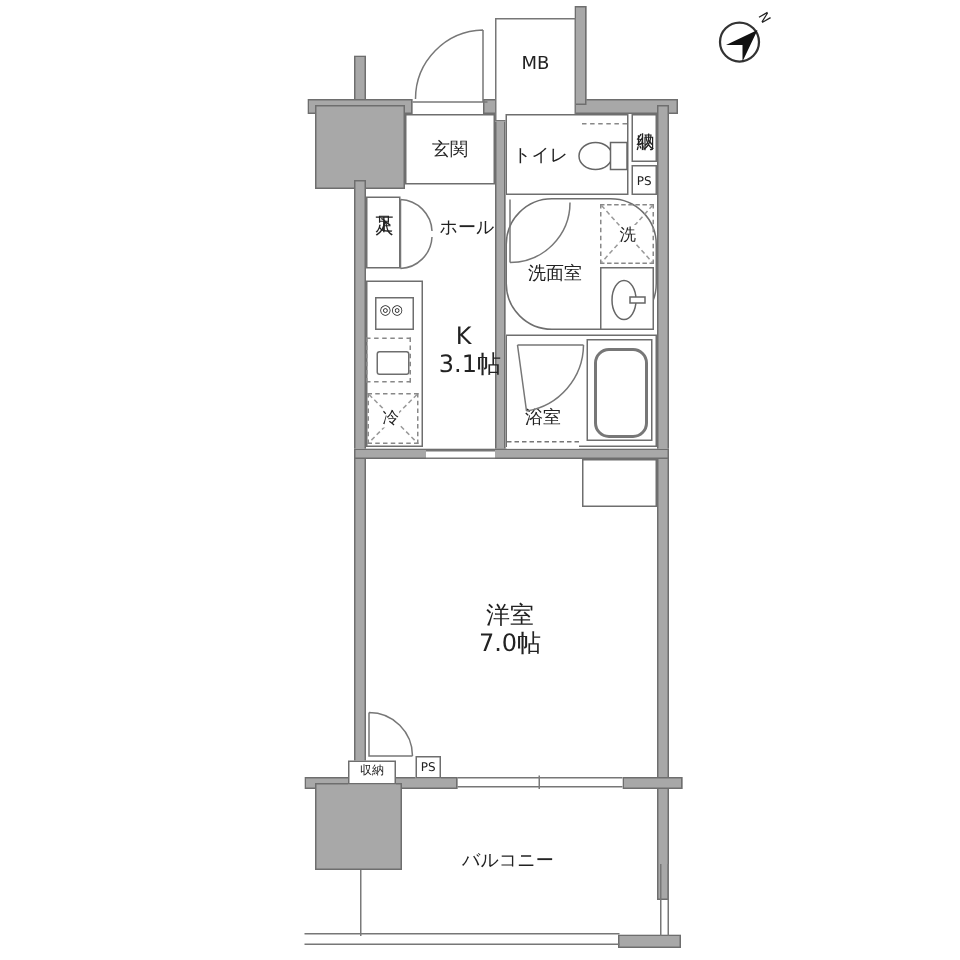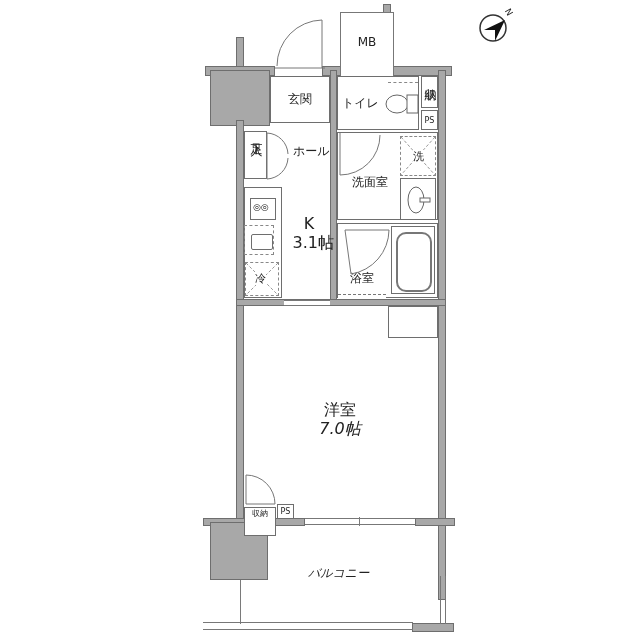--- a/index.html
+++ b/index.html
@@ -36,21 +36,21 @@
 
 <div class="wall" style="left:236px;top:299px;width:210px;height:7px;"></div>
 
 <div class="wall" style="left:203px;top:518px;width:102px;height:8px;"></div>
 <div class="wall" style="left:415px;top:518px;width:40px;height:8px;"></div>
 
 <div class="wall" style="left:210px;top:522px;width:58px;height:58px;"></div>
 
 <div class="wall" style="left:412px;top:623px;width:42px;height:9px;"></div>
 
-<div class="room" style="left:340px;top:12px;width:54px;height:69px;border-color:#777;">
+<div class="room" style="left:330px;top:12px;width:54px;height:69px;border-color:#777;">
   <span class="label" style="left:0;right:0;top:22px;">MB</span>
 </div>
 
 <svg style="left:275px;top:18px;" width="50" height="52">
   <path d="M47 2 L47 50 M47 2 A46 46 0 0 0 2 48" stroke="#777" stroke-width="1" fill="none"></path>
   <line x1="0" y1="50" x2="50" y2="50" stroke="#777"></line>
 </svg>
 
 <div class="room" style="left:270px;top:76px;width:60px;height:47px;">
   <span class="label" style="left:0;right:0;top:15px;">玄関</span>
@@ -76,21 +76,21 @@
 <div class="room" style="left:244px;top:131px;width:23px;height:48px;">
   <span class="label vert" style="left:4px;top:2px;">下足入</span>
 </div>
 
 <span class="label" style="left:293px;top:144px;">ホール</span>
 <svg style="left:266px;top:132px;" width="30" height="48">
   <path d="M1 1 L1 24 M1 1 A22 22 0 0 1 22 22" stroke="#777" fill="none"></path>
   <path d="M1 47 L1 24 M1 47 A22 22 0 0 0 22 26" stroke="#777" fill="none"></path>
 </svg>
 
-<div class="room" style="left:337px;top:132px;width:101px;height:88px;">
+<div class="room" style="left:337px;top:132px;width:101px;height:88px;border-radius:31px;">
   <span class="label" style="left:14px;top:42px;">洗面室</span>
 </div>
 <svg style="left:338px;top:133px;" width="44" height="44">
   <path d="M2 0 L2 42 M2 42 A40 40 0 0 0 42 2" stroke="#777" fill="none"></path>
 </svg>
 
 <div class="dash" style="left:400px;top:136px;width:36px;height:40px;">
   <svg style="left:0;top:0;" width="34" height="38">
     <line x1="0" y1="0" x2="34" y2="38" stroke="#999" stroke-dasharray="3,2"></line>
     <line x1="34" y1="0" x2="0" y2="38" stroke="#999" stroke-dasharray="3,2"></line>
@@ -138,42 +138,42 @@
 </div>
 <svg style="left:388px;top:338px;" width="50" height="28">
   <path d="M1 0 L1 26 L24 0" stroke="#777" fill="none"></path>
   <path d="M49 0 L49 26 L26 0" stroke="#777" fill="none"></path>
   <line x1="0" y1="0" x2="50" y2="0" stroke="#777"></line>
 </svg>
 
 <div class="room" style="left:244px;top:306px;width:194px;height:212px;border:none;"></div>
 <div class="room" style="left:388px;top:306px;width:50px;height:32px;background:transparent;"></div>
 <span class="label big" style="left:310px;top:400px;width:60px;">洋室</span>
-<span class="label big" style="left:306px;top:419px;width:68px;font-style:italic;">7.0帖</span>
+<span class="label big" style="left:306px;top:419px;width:68px;">7.0帖</span>
 
 <svg style="left:245px;top:474px;" width="32" height="32">
   <path d="M1 1 L1 30 L30 30 M1 1 A29 29 0 0 1 30 30" stroke="#777" fill="none"></path>
 </svg>
 
-<div class="room" style="left:244px;top:507px;width:32px;height:29px;">
+<div class="room" style="left:232px;top:507px;width:32px;height:16px;">
   <span class="label tiny" style="left:0;right:0;top:1px;">収納</span>
 </div>
 <div class="room" style="left:277px;top:504px;width:17px;height:15px;">
   <span class="label tiny" style="left:0;right:0;top:2px;">PS</span>
 </div>
 
 <div class="abs" style="left:305px;top:518px;width:110px;height:7px;border-top:1px solid #777;border-bottom:1px solid #777;box-sizing:border-box;">
   <div class="thin" style="left:54px;top:-2px;width:1px;height:9px;"></div>
 </div>
 
 <div class="abs" style="left:284px;top:300px;width:46px;height:4px;border-top:1px solid #777;border-bottom:1px solid #777;background:#fff;"></div>
 <div class="abs" style="left:338px;top:294px;width:48px;height:4px;border-top:1px dashed #777;background:#fff;"></div>
 
 <div class="abs" style="left:240px;top:526px;width:200px;height:96px;">
-  <span class="label" style="left:68px;top:40px;font-style:italic;">バルコニー</span>
+  <span class="label" style="left:68px;top:40px;">バルコニー</span>
 </div>
 <div class="thin" style="left:240px;top:580px;width:1px;height:44px;"></div>
 <div class="abs" style="left:203px;top:622px;width:210px;height:8px;border-top:1px solid #777;border-bottom:1px solid #777;box-sizing:border-box;"></div>
 <div class="abs" style="left:440px;top:576px;width:6px;height:48px;border-left:1px solid #777;border-right:1px solid #777;box-sizing:border-box;"></div>
 
 <svg style="left:477px;top:8px;" width="42" height="36">
   <circle cx="16" cy="20" r="13" stroke="#333" stroke-width="1.5" fill="#fff"></circle>
   <path d="M28 12 L7 22 L18 22 L18 33 Z" fill="#111"></path>
 </svg>
 <span class="label" style="left:505px;top:7px;font-size:9px;transform:rotate(60deg);">N</span>

